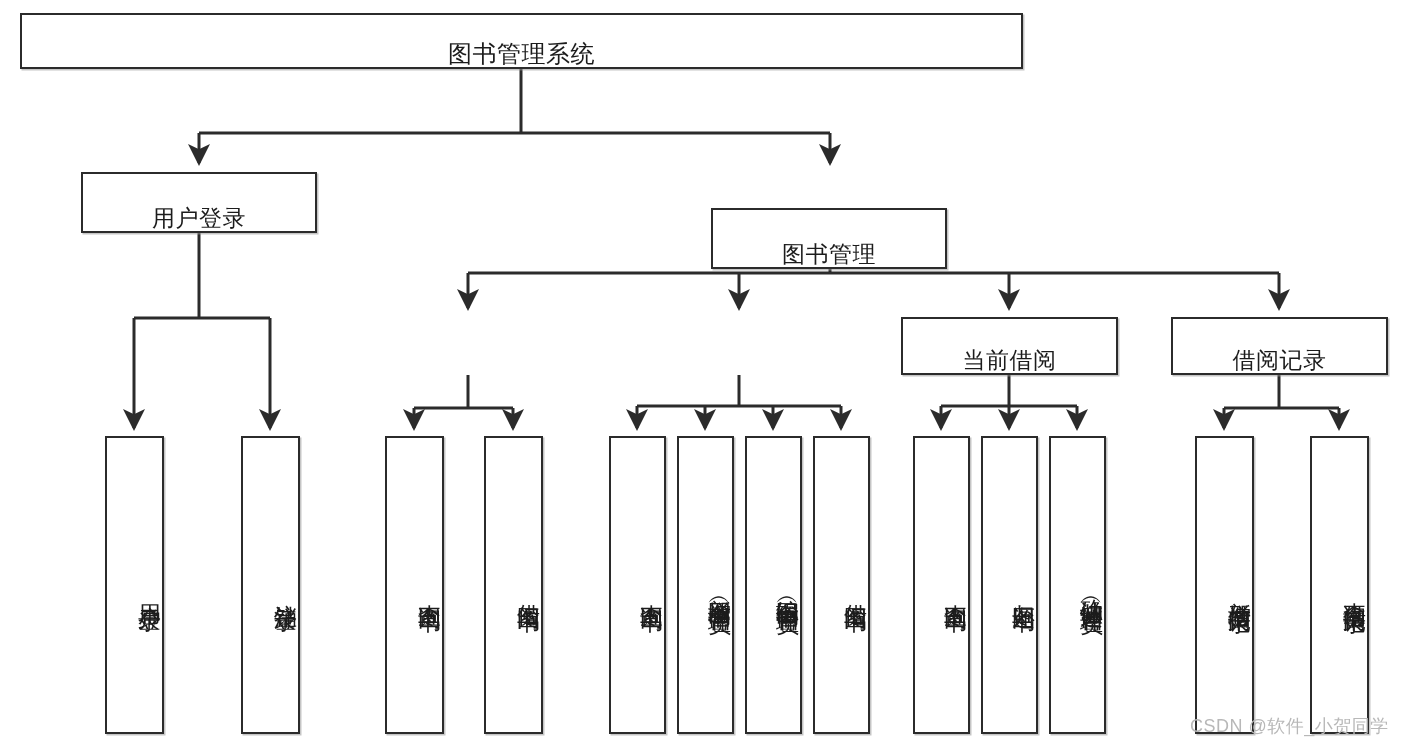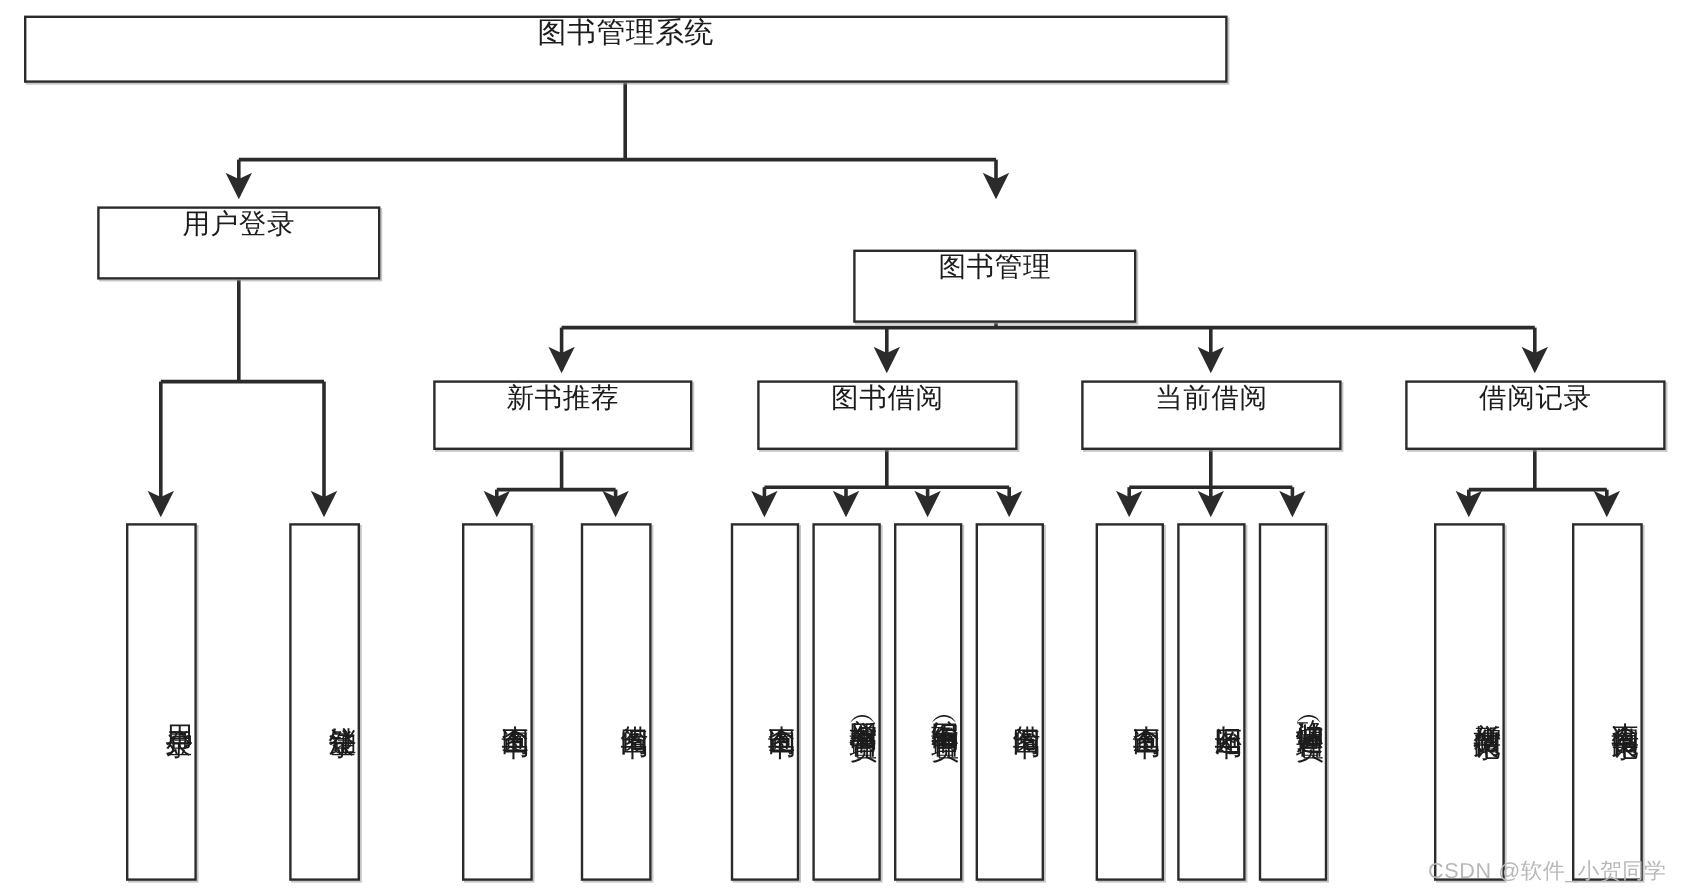--- a/index.html
+++ b/index.html
@@ -26,21 +26,21 @@
     width: 1405px;
     height: 747px;
     pointer-events: none;
   }
   .node {
     position: absolute;
     box-sizing: border-box;
     border: 2.5px solid #2b2b2b;
     background: #ffffff;
     display: flex;
-    align-items: flex-start;
+    align-items: flex-end;
     justify-content: center;
     color: #1c1c1c;
     line-height: 1.08;
     text-align: center;
     box-shadow: 1.5px 1.5px 0 rgba(150,150,150,0.55);
   }
   .node.horiz {
     font-size: 23px;
     letter-spacing: 0.5px;
     writing-mode: horizontal-tb;
@@ -131,27 +131,21 @@
   </div>
 
   <div class="node horiz" style="left:81px; top:172px; width:236px; height:61px;">
     <span>用户登录</span>
   </div>
 
   <div class="node horiz" style="left:711px; top:172px; width:236px; height:61px;margin-top:36px;">
     <span>图书管理</span>
   </div>
 
-  <div class="node horiz" style="left:361px; top:317px; width:216px; height:58px;">
-    <span>新书推荐</span>
-  </div>
-
-  <div class="node horiz" style="left:631px; top:317px; width:217px; height:58px;">
-    <span>图书借阅</span>
-  </div>
+
 
   <div class="node horiz" style="left:1171px; top:317px; width:217px; height:58px;">
     <span>借阅记录</span>
   </div>
 
   <div class="node horiz" style="left:901px; top:317px; width:217px; height:58px;">
     <span>当前借阅</span>
   </div>
 
   <div class="node vert" style="left:105px; top:436px; width:59px; height:298px;">

